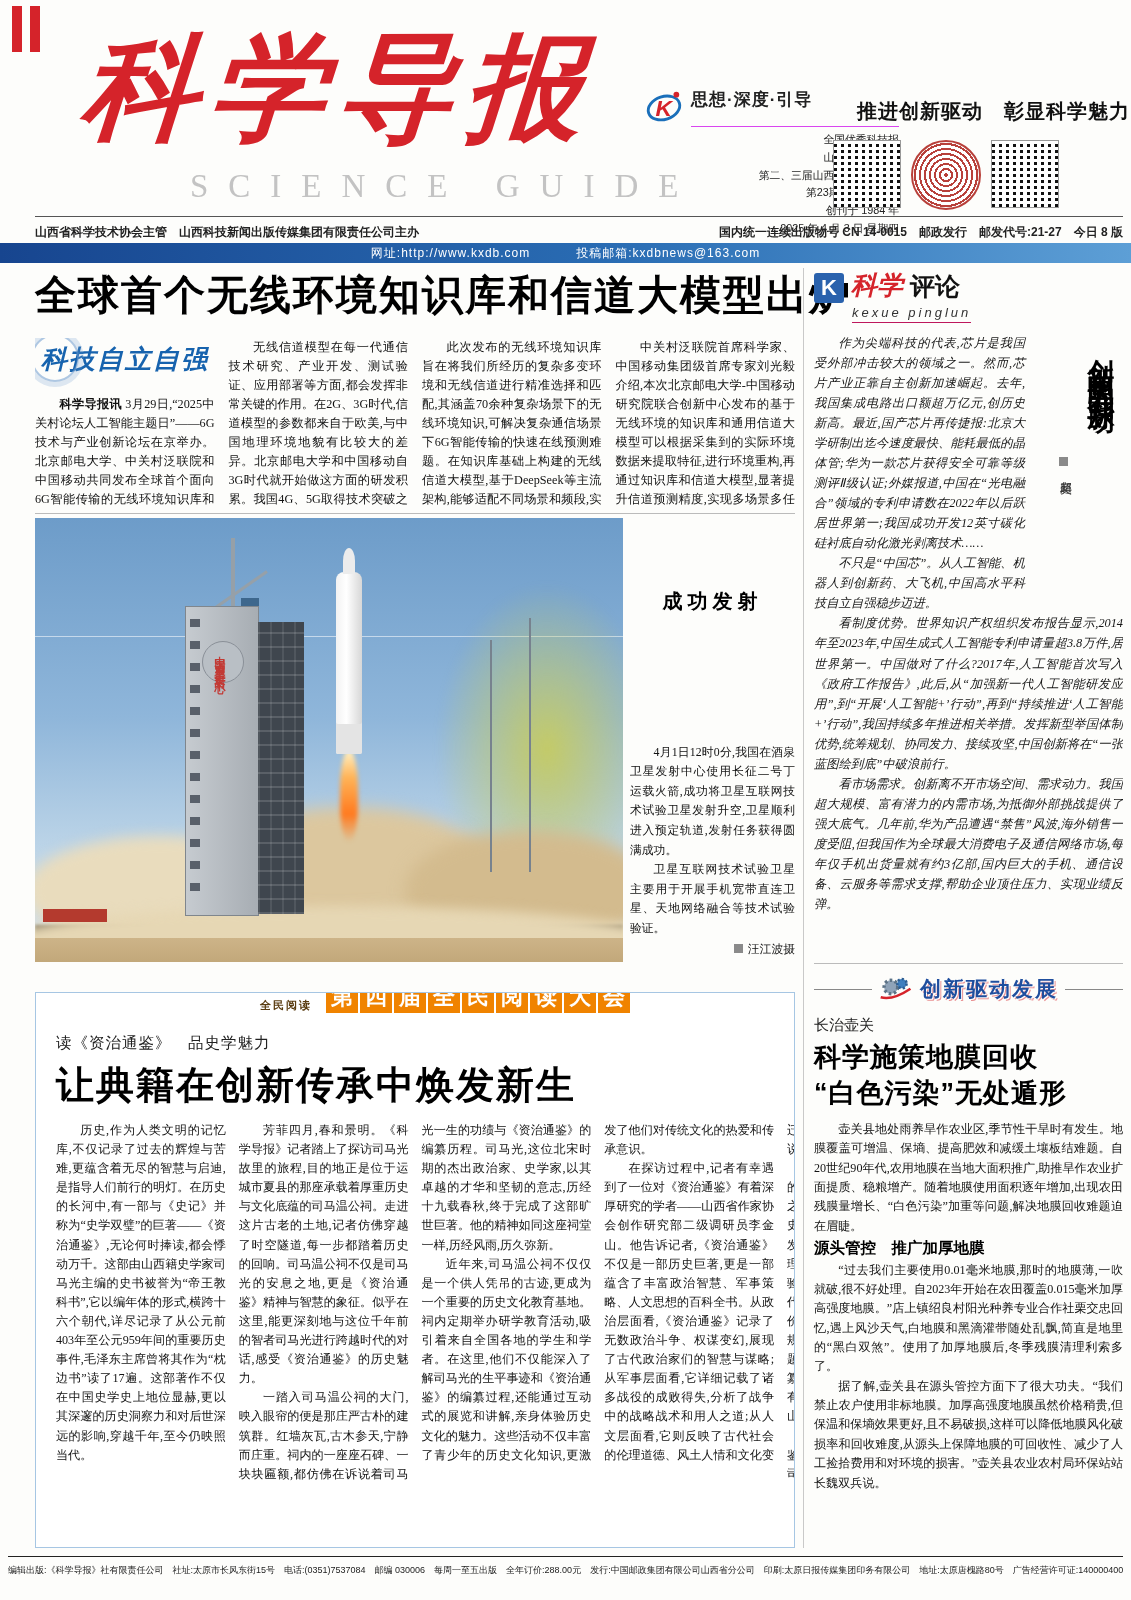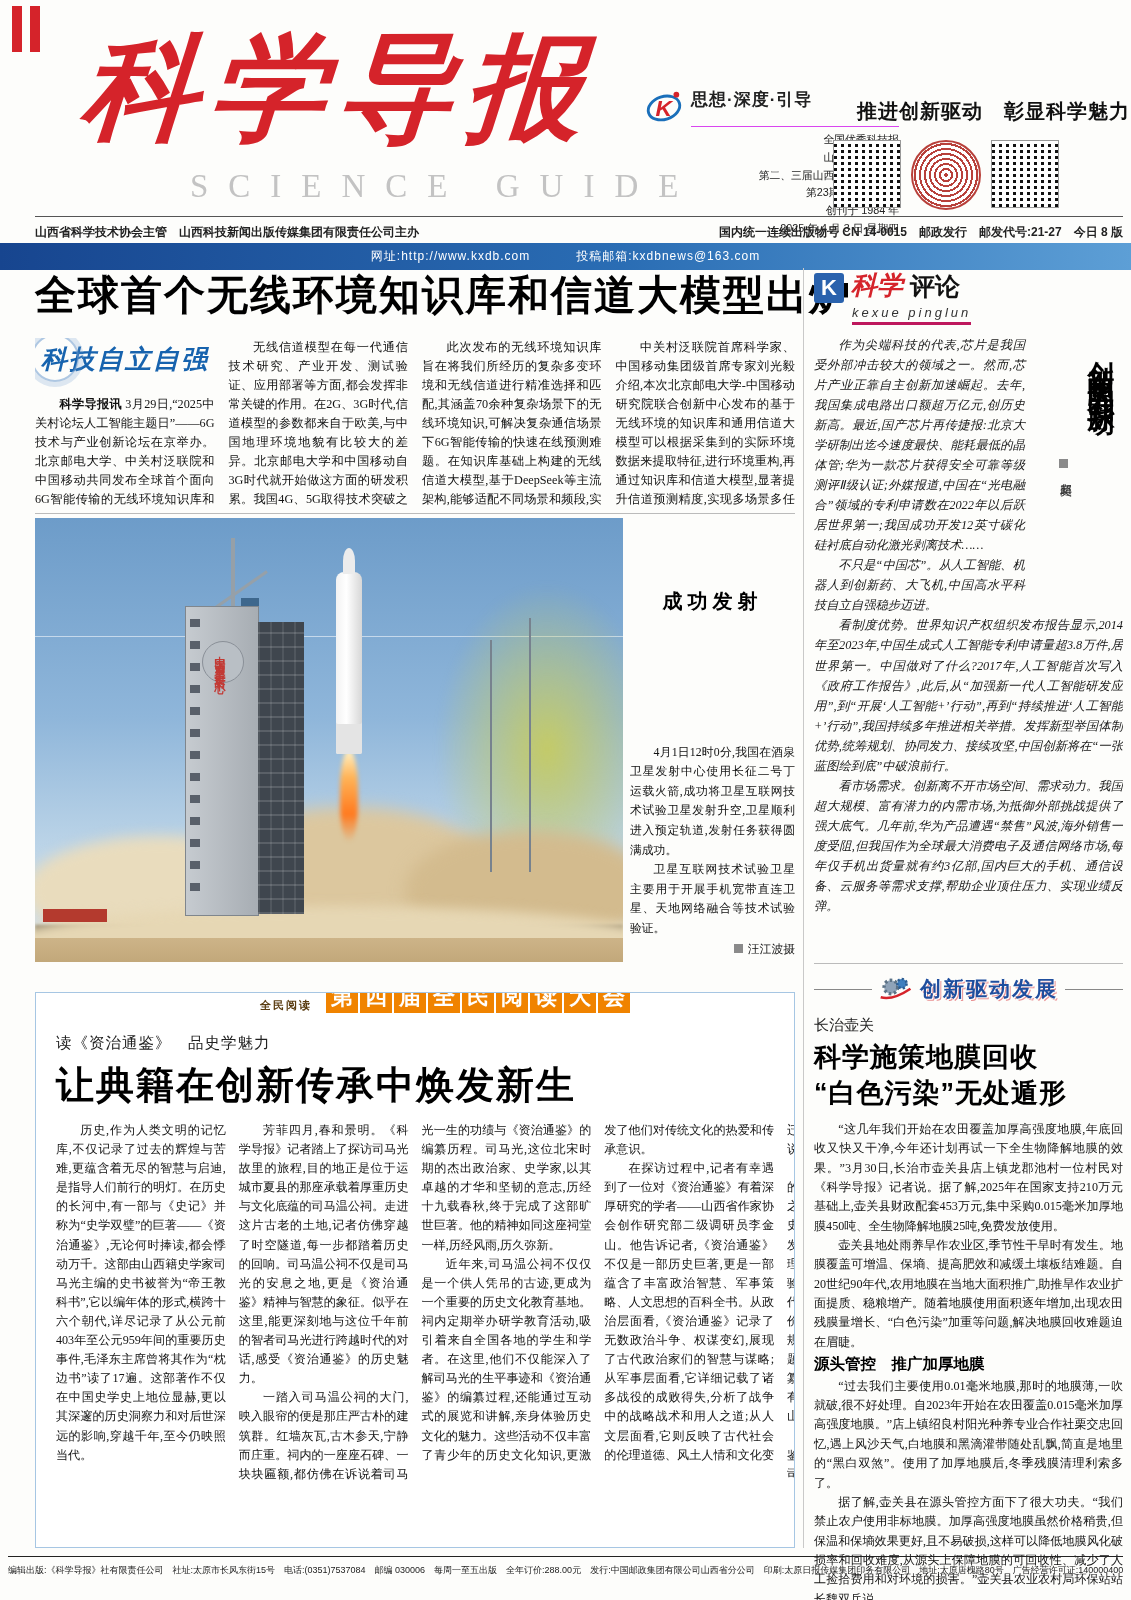--- a/index.html
+++ b/index.html
@@ -22,21 +22,21 @@
         letter-spacing:1px;color:#111;white-space:nowrap;}
   .qr{position:absolute;top:52px;width:66px;height:66px;border:1px solid #999;
         background-image:repeating-linear-gradient(0deg,#111 0 3px,#fff 3px 6px),
                          repeating-linear-gradient(90deg,#111 0 3px,#fff 3px 7px);
         background-blend-mode:lighten;}
   .qr.seal{border-radius:50%;border:2px solid #b8403a;
         background-image:repeating-radial-gradient(circle at 50% 50%,#b8403a 0 2px,#fff 2px 5px);}
   .mh-rule{position:absolute;left:35px;top:216px;width:1088px;height:1px;background:#555;}
   .organizer{position:absolute;left:35px;top:224px;font-size:12px;font-weight:bold;color:#222;}
   .pubno{position:absolute;right:8px;top:224px;font-size:12px;font-weight:bold;color:#222;}
-  .bluebar{position:absolute;left:0;top:243px;width:1131px;height:27px;
+  .bluebar{position:absolute;left:0;top:243px;width:1131px;height:20px;
         background:linear-gradient(90deg,#17458f,#2a6db4 55%,#5d9fd6);display:flex;
         align-items:center;justify-content:center;gap:46px;}
   .bluebar span{color:#fff;font-size:12px;letter-spacing:1px;}
 
   
   .lead-headline{position:absolute;left:35px;top:268px;width:760px;text-align:center;
         font-size:41px;font-weight:bold;letter-spacing:2px;color:#000;white-space:nowrap;}
   .lead-cols{position:absolute;left:35px;top:338px;width:760px;height:172px;display:flex;gap:14px;overflow:hidden;}
   .lead-col{flex:1;font-family:"Liberation Serif",serif;font-size:12.2px;line-height:1.56;
         text-align:justify;color:#111;}
@@ -49,21 +49,21 @@
   .v-rule{position:absolute;left:803px;top:268px;width:1px;height:1280px;background:#c9c9c9;}
 
   
   .opinion{position:absolute;left:814px;top:268px;width:309px;height:694px;overflow:hidden;}
   .op-header{display:flex;align-items:flex-end;gap:7px;}
   .op-kbox{width:30px;height:30px;background:#2a62ad;color:#fff;font-weight:bold;font-size:22px;
         text-align:center;line-height:30px;border-radius:3px;}
   .op-kexue{font-family:"Liberation Serif",serif;font-style:italic;font-weight:bold;font-size:26px;color:#d5232a;}
   .op-pinglun{font-size:25px;font-weight:bold;color:#111;}
   .op-pinyin{font-size:13px;font-style:italic;letter-spacing:3px;color:#333;margin:1px 0 0 38px;
-        border-bottom:3px solid #be185d;display:inline-block;padding-bottom:2px;}
+        border-bottom:1px solid #be185d;display:inline-block;padding-bottom:2px;}
   .op-body{margin-top:10px;font-family:"Liberation Serif",serif;font-style:italic;font-size:12.3px;
         line-height:1.63;text-align:justify;color:#161616;}
   .op-body p{margin:0;text-indent:2em;}
   .op-float{float:right;width:88px;height:240px;margin:4px 0 8px 10px;display:flex;justify-content:flex-end;}
   .op-author{writing-mode:vertical-rl;font-size:12px;font-style:normal;color:#333;margin:120px 4px 0 0;}
   .op-author .sq{display:inline-block;width:9px;height:9px;background:#8a8a8a;margin-bottom:6px;}
   .op-title{writing-mode:vertical-rl;font-size:27px;font-weight:bold;letter-spacing:6px;
         font-style:normal;color:#000;font-family:"Liberation Sans",sans-serif;}
   .op-bottom-rule{position:absolute;left:814px;top:963px;width:309px;height:1px;background:#bbb;}
 
@@ -326,21 +326,20 @@
       </span>
       <span class="drive-badge-text">创新驱动发展</span>
       <div class="dash"></div>
     </div>
     <div class="dateline">长治壶关</div>
     <div class="mem-headline">
       <div>科学施策地膜回收</div>
       <div>“白色污染”无处遁形</div>
     </div>
     <div class="mem-body">
-      <p>“这几年我们开始在农田覆盖加厚高强度地膜,年底回收又快又干净,今年还计划再试一下全生物降解地膜的效果。”3月30日,长治市壶关县店上镇龙郡池村一位村民对《科学导报》记者说。据了解,2025年在国家支持210万元基础上,壶关县财政配套453万元,集中采购0.015毫米加厚地膜450吨、全生物降解地膜25吨,免费发放使用。</p>
       <p>壶关县地处雨养旱作农业区,季节性干旱时有发生。地膜覆盖可增温、保墒、提高肥效和减缓土壤板结难题。自20世纪90年代,农用地膜在当地大面积推广,助推旱作农业扩面提质、稳粮增产。随着地膜使用面积逐年增加,出现农田残膜量增长、“白色污染”加重等问题,解决地膜回收难题迫在眉睫。</p>
       <p class="mem-subhead">源头管控　推广加厚地膜</p>
       <p>“过去我们主要使用0.01毫米地膜,那时的地膜薄,一吹就破,很不好处理。自2023年开始在农田覆盖0.015毫米加厚高强度地膜。”店上镇绍良村阳光种养专业合作社栗交忠回忆,遇上风沙天气,白地膜和黑滴灌带随处乱飘,简直是地里的“黑白双煞”。使用了加厚地膜后,冬季残膜清理利索多了。</p>
       <p>据了解,壶关县在源头管控方面下了很大功夫。“我们禁止农户使用非标地膜。加厚高强度地膜虽然价格稍贵,但保温和保墒效果更好,且不易破损,这样可以降低地膜风化破损率和回收难度,从源头上保障地膜的可回收性、减少了人工捡拾费用和对环境的损害。”壶关县农业农村局环保站站长魏双兵说。</p>
 
     </div>
 
   </div>
 
   <div class="footer">编辑出版:《科学导报》社有限责任公司　社址:太原市长风东街15号　电话:(0351)7537084　邮编 030006　每周一至五出版　全年订价:288.00元　发行:中国邮政集团有限公司山西省分公司　印刷:太原日报传媒集团印务有限公司　地址:太原唐槐路80号　广告经营许可证:1400004000089　总编辑:曹俊卿</div>

